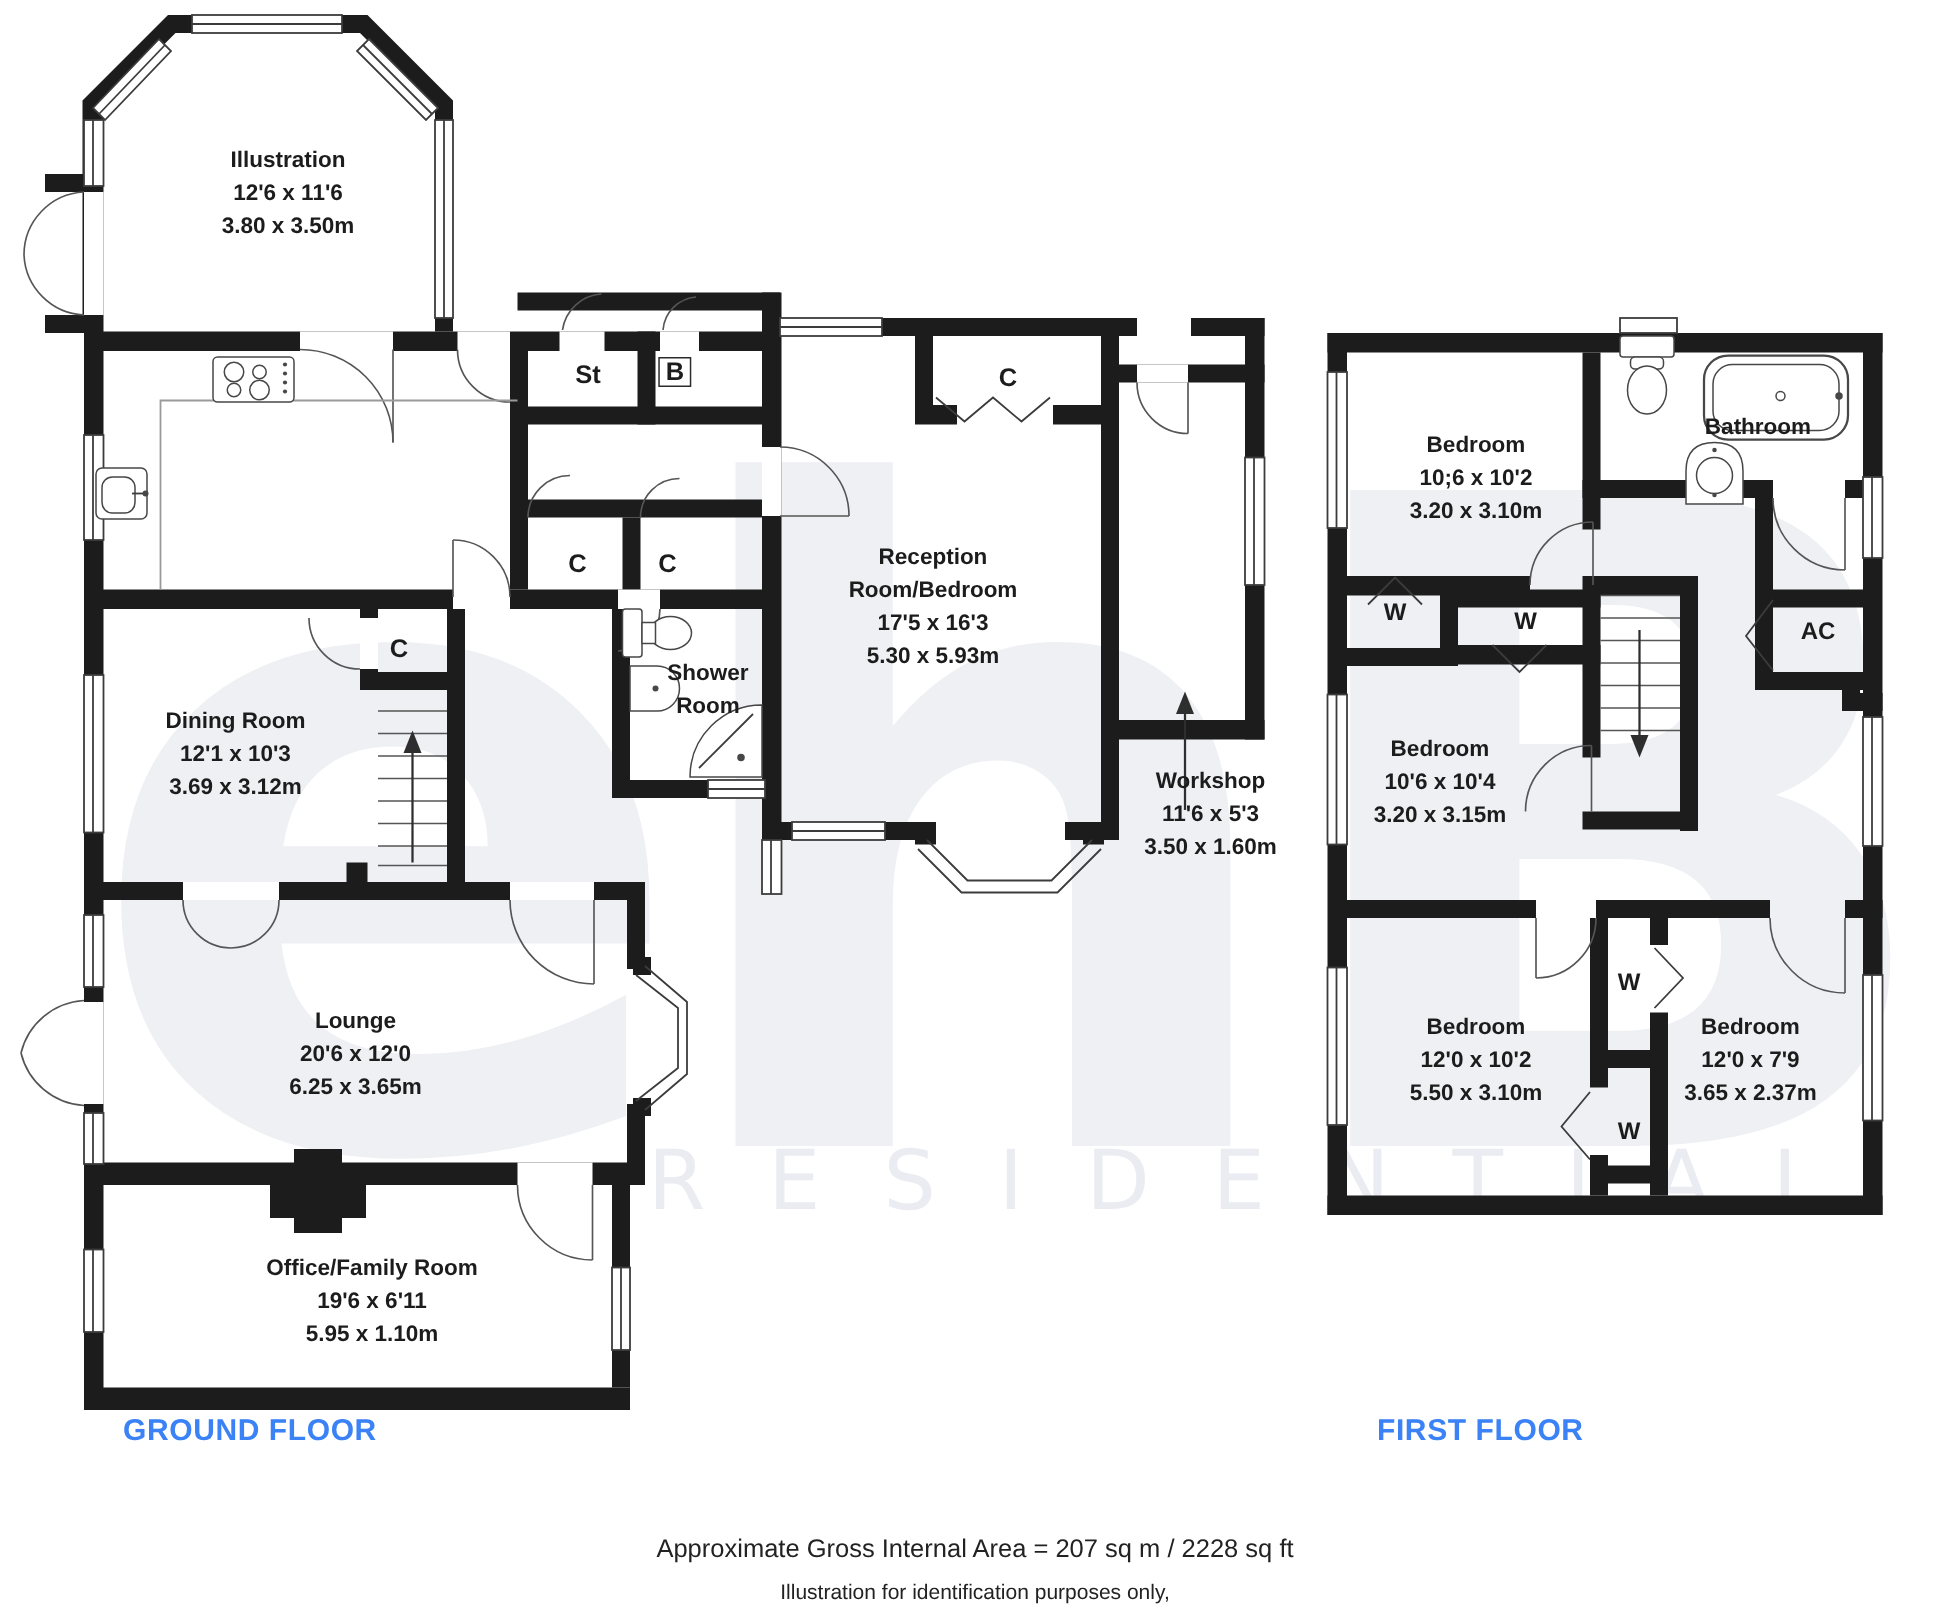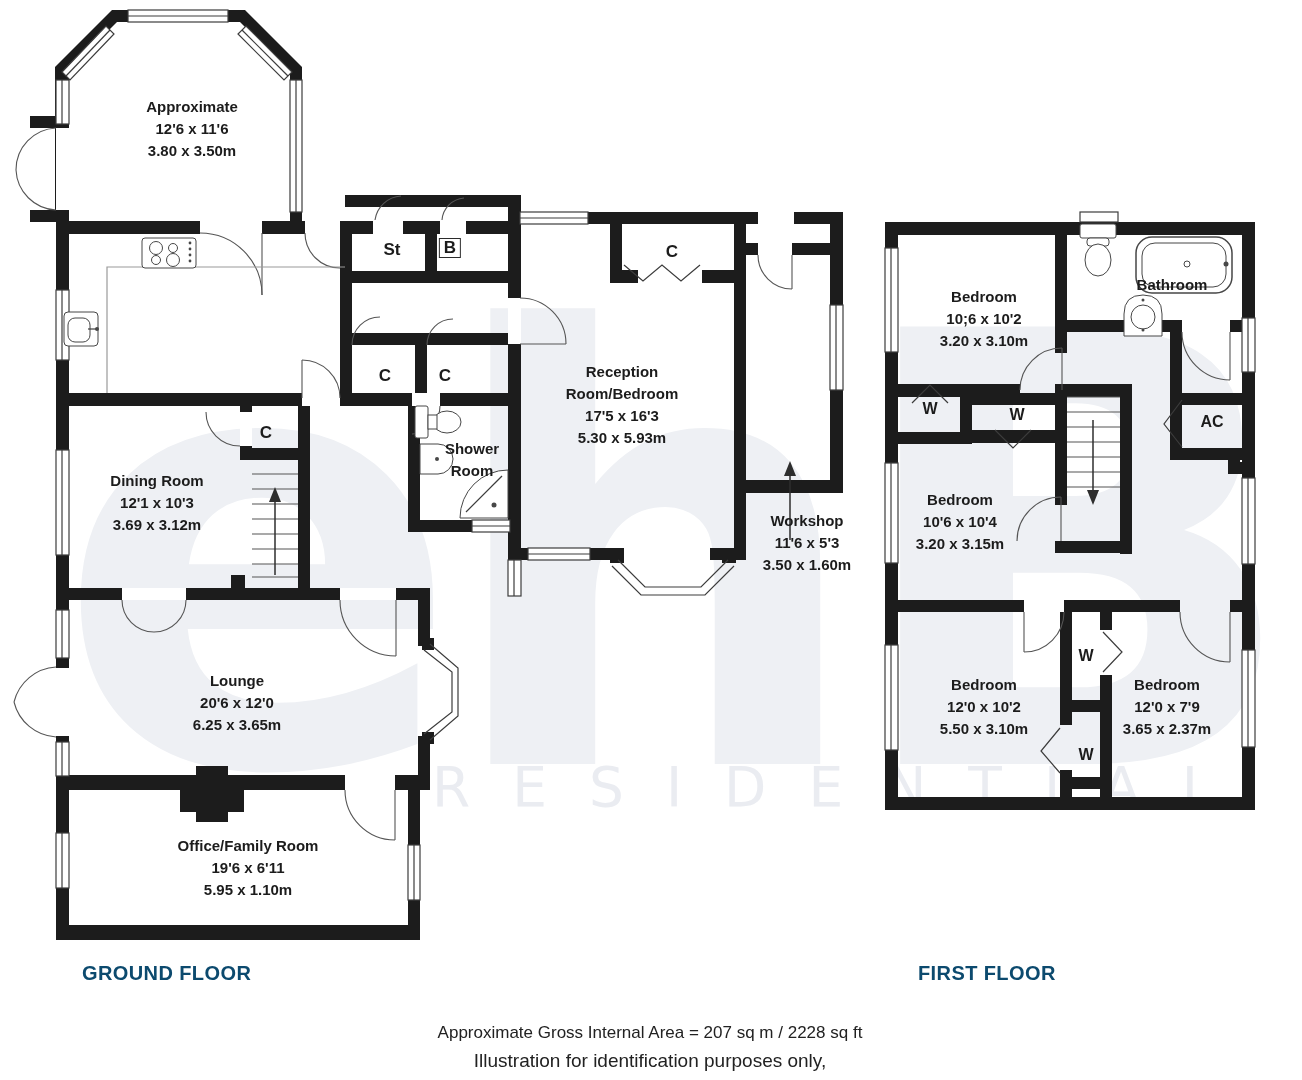--- a/index.html
+++ b/index.html
@@ -27,24 +27,24 @@
   .ah{fill:#2e2e2e;}
   
   .lbl{position:absolute;transform:translateX(-50%);text-align:center;z-index:3;
        font:bold 15px/22px "Liberation Sans",sans-serif;color:#1c1c1c;white-space:nowrap;}
   .lbl.wrap{white-space:normal;}
   .tag{position:absolute;transform:translateX(-50%);z-index:3;
        font:bold 17px/18px "Liberation Sans",sans-serif;color:#1c1c1c;}
   .tag.small{font-size:16px;}
   .tag.boxed{border:1.6px solid #2b2b2b;background:#fff;padding:0 4px;}
   .floor-title{position:absolute;z-index:3;font:bold 20px/20px "Liberation Sans",sans-serif;
-               color:#0c4a6e;letter-spacing:.4px;margin-top:19px;}
+               color:#3b82f6;letter-spacing:.4px;}
   .footer-line{position:absolute;left:650px;transform:translateX(-50%);z-index:3;
                color:#222;white-space:nowrap;font:17px/20px "Liberation Sans",sans-serif;margin-top:32px;}
-  .footer-line.small{font-size:19px;}
+  .footer-line.small{font-size:14px;}
 </style>
 </head>
 <body>
 
 <div class="canvas">
 
   <div class="wm-brand">ehB</div>
   <div class="wm-sub">RESIDENTIAL</div>
 
   <svg class="plan" width="1302" height="1080" viewBox="0 0 1302 1080">
@@ -353,21 +353,21 @@
       <g>
         <path class="fixthin" d="M1124,336 V314 Q1124,295 1143,295 Q1162,295 1162,314 V336 Z"></path>
         <ellipse class="fixthin" cx="1143" cy="317" rx="12" ry="12"></ellipse>
         <circle cx="1143" cy="300" r="1.5" fill="#474747"></circle>
         <circle cx="1143" cy="330" r="1.5" fill="#474747"></circle>
       </g>
     </g>
   </svg>
 
   <div class="lbl" style="left:192px;top:96px">
-    <div>Approximate</div>
+    <div>Illustration</div>
     <div>12'6 x 11'6</div>
     <div>3.80 x 3.50m</div>
   </div>
 
 
   <div class="tag" style="left:392px;top:241px">St</div>
   <div class="tag boxed" style="left:450px;top:238px">B</div>
   <div class="tag" style="left:385px;top:367px">C</div>
   <div class="tag" style="left:445px;top:367px">C</div>
   <div class="tag" style="left:266px;top:424px">C</div>

